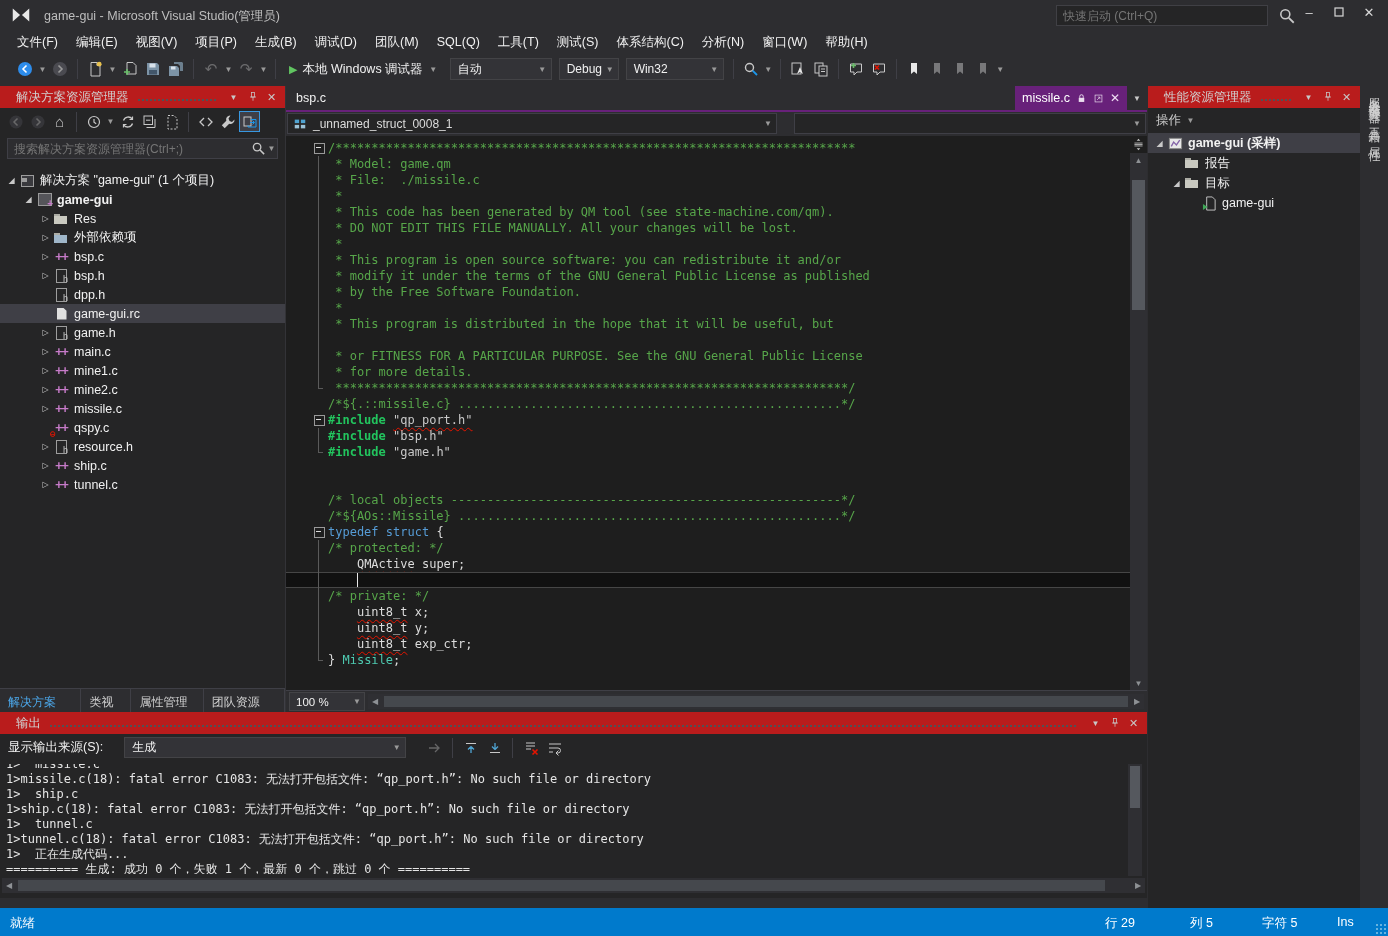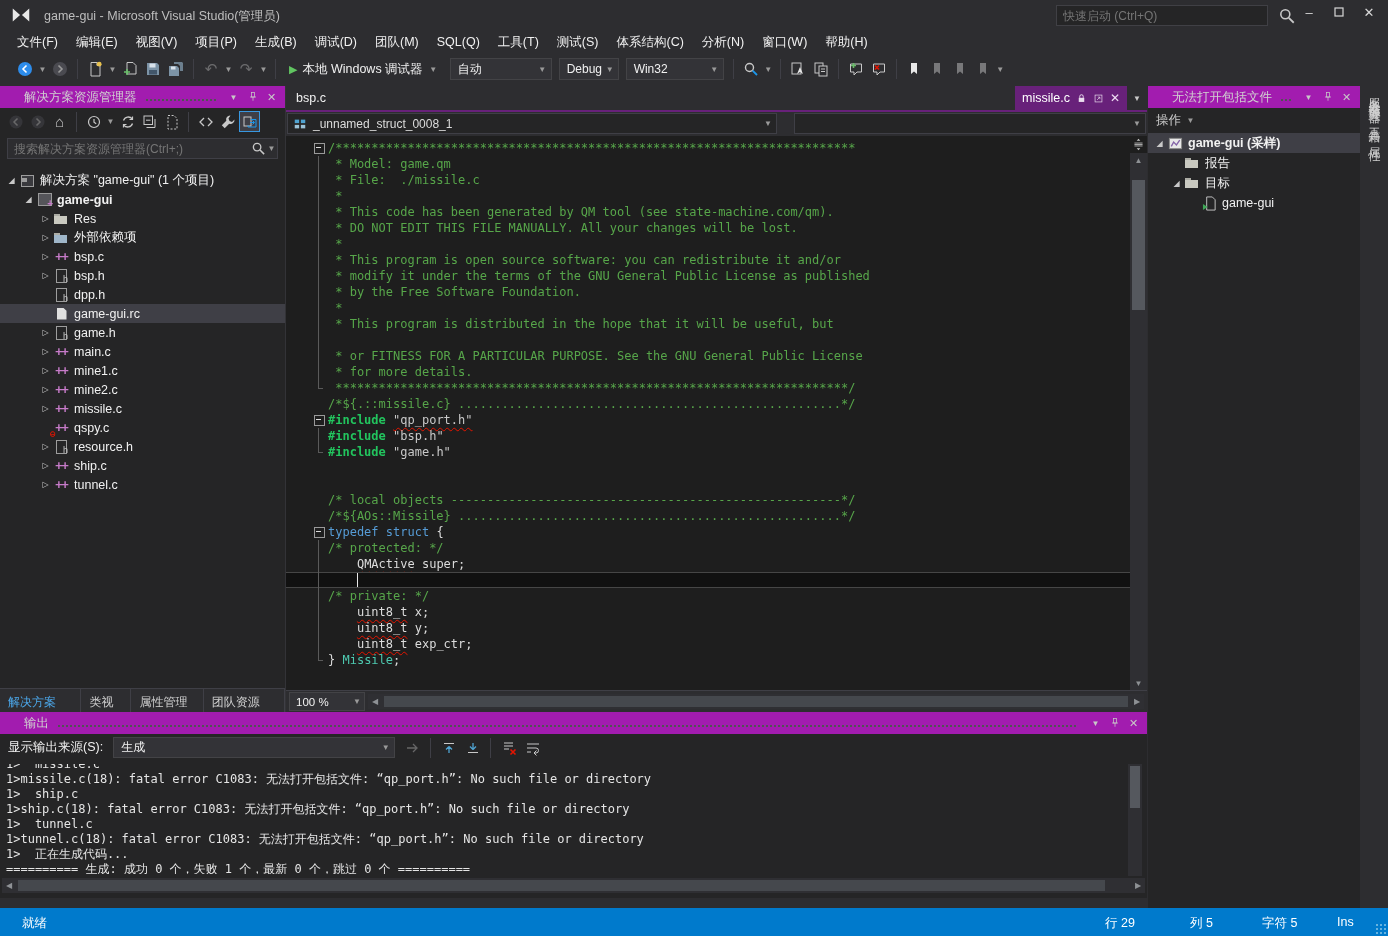--- a/index.html
+++ b/index.html
@@ -30,21 +30,21 @@
   .car { width:11px; height:22px; display:inline-flex; align-items:center; justify-content:center; font-size:8px; color:#9A9A9A; }
   .tsep { width:1px; height:20px; background:#3F3F46; margin:0 5px; }
   .dim { opacity:.4; }
   .hl { border:1px solid #3897E0; background:#3F3F46; }
   .debug-btn { display:flex; align-items:center; gap:5px; padding:0 7px; height:24px; color:#F1F1F1; font-size:12.5px; }
   .play { color:#61C561; font-size:11px; }
   .combo { height:22px; background:#333337; border:1px solid #434346; display:flex; align-items:center; color:#F1F1F1; font-size:12px; padding-left:7px; margin:0 3px; }
   .combo .cbtn { margin-left:auto; width:17px; text-align:center; color:#9A9A9A; font-size:8px; }
 
   
-  .panel-header { height:22px; display:flex; align-items:center; padding:0 4px 0 24px; color:#D0D0D0; font-size:12.5px; background:#a21caf; }
+  .panel-header { height:22px; display:flex; align-items:center; padding:0 4px 0 16px; color:#D0D0D0; font-size:12.5px; background:#b91c1c; }
   .leader { flex:1; margin:6px 8px 0; height:4px; background-image:radial-gradient(#515155 0.8px, transparent 0.9px); background-size:4px 4px; }
   .phb { width:19px; height:18px; display:flex; align-items:center; justify-content:center; color:#C8C8C8; font-size:11px; }
   .phb svg { width:12px; height:12px; }
 
   
   .solpanel { position:absolute; left:0; top:86px; width:285px; height:626px; background:#252526; display:flex; flex-direction:column; }
   .soltoolbar { height:27px; display:flex; align-items:center; padding:0 5px; gap:1px; }
   .soltoolbar .tbi { width:21px; height:21px; }
   .solsearch { margin:3px 7px; height:21px; background:#2D2D30; border:1px solid #3F3F46; display:flex; align-items:center; }
   .solsearch input { flex:1; background:transparent; border:0; outline:0; color:#7E7E7E; font:12px "Liberation Sans","DejaVu Sans",sans-serif; padding:0 6px; }
@@ -115,34 +115,34 @@
   .perfpanel { position:absolute; left:1148px; top:86px; width:212px; height:822px; background:#252526; display:flex; flex-direction:column; }
   .perftoolbar { height:25px; display:flex; align-items:center; padding:0 8px; color:#D0D0D0; font-size:12.5px; gap:4px; }
   .perftree .trow { height:20px; }
 
   
   .rightstrip { position:absolute; left:1360px; top:86px; width:28px; height:822px; background:#2D2D30; display:flex; flex-direction:column; align-items:center; padding-top:2px; gap:14px; }
   .vtab { writing-mode:vertical-rl; color:#D0D0D0; font-size:12px; letter-spacing:2px; }
 
   
   .outpanel { position:absolute; left:0; top:712px; width:1147px; height:186px; background:#252526; }
-  .outtoolbar { height:27px; display:flex; align-items:center; padding:0 8px; gap:3px; }
+  .outtoolbar { height:27px; display:flex; align-items:center; padding:0 8px; gap:14px; }
   .outlabel { color:#F1F1F1; font-size:12.5px; margin-right:4px; }
   .outcombo { width:282px; height:21px; }
   .obi { width:23px; height:22px; display:inline-flex; align-items:center; justify-content:center; }
   .obi svg { width:16px; height:16px; }
   .outcontent { position:absolute; top:52px; left:6px; right:24px; bottom:24px; overflow:hidden; font:12px/15px "DejaVu Sans Mono","Liberation Mono",monospace; color:#E5E5E5; white-space:pre; }
   .ol.clip { margin-top:-7px; }
   .outvscroll { position:absolute; top:52px; right:5px; width:14px; height:112px; background:#2F2F33; }
   .outhscroll { position:absolute; left:2px; right:2px; bottom:5px; height:15px; background:#2F2F33; display:flex; align-items:center; }
 
   
   .statusbar { position:absolute; left:0; right:0; top:908px; height:28px; background:#007ACC; color:#FFFFFF; font-size:12.5px; }
   .sbitem { position:absolute; top:7px; }
-  .sb-ready { left:22px; }
+  .sb-ready { left:10px; }
   .sb-line { left:1105px; }
   .sb-col { left:1190px; }
   .sb-char { left:1262px; }
   .sb-ins { left:1337px; }
   .sbgrip { position:absolute; right:1px; bottom:1px; width:12px; height:12px; background-image:radial-gradient(#66B3E0 1px, transparent 1.2px); background-size:4px 4px; }
 </style>
 </head>
 <body>
 
 <div class="titlebar">
@@ -688,21 +688,21 @@
     <div class="hscroll">
       <span class="harr">◀</span>
       <div class="hthumb" style="left:16px; right:16px;"></div>
       <span class="harr" style="margin-left:auto">▶</span>
     </div>
   </div>
 </div>
 
 <div class="perfpanel">
   <div class="panel-header">
-    <span>无法打开包括文件</span>
+    <span>性能资源管理器</span>
     <span class="leader"></span>
     <span class="hbtns" style="display:flex">
         <span class="phb">
           <span style="font-size:8px">▼</span>
         </span>
         <span class="phb">
           <svg viewBox="0 0 16 16">
             <rect x="6" y="2" width="4" height="6" fill="none" stroke="#C8C8C8"></rect>
             <line x1="4" y1="8" x2="12" y2="8" stroke="#C8C8C8"></line>
             <line x1="8" y1="8" x2="8" y2="13" stroke="#C8C8C8"></line>

